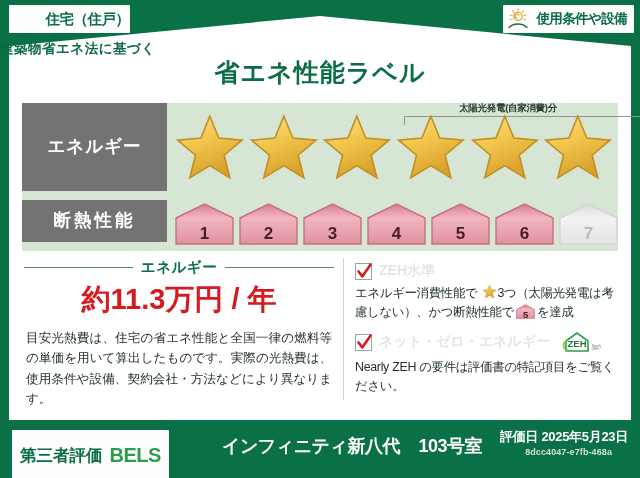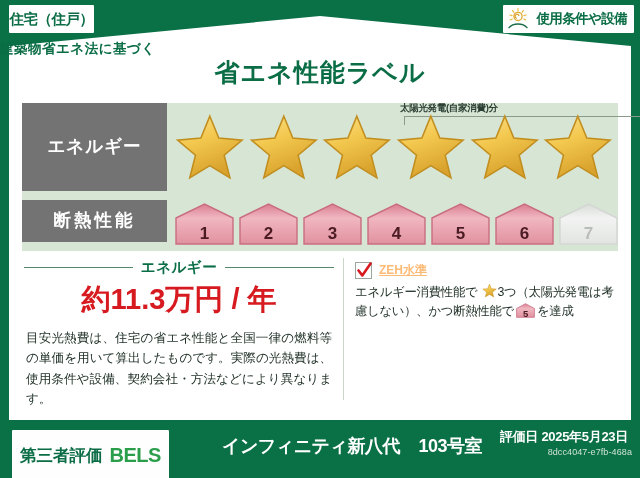--- a/index.html
+++ b/index.html
@@ -9,21 +9,21 @@
     background:#0c7148;
     font-family:"Liberation Sans","DejaVu Sans",sans-serif;
     -webkit-font-smoothing:antialiased;
   }
   #root{position:relative;width:640px;height:478px;background:#0a7046;}
 
   
   .tag-left{
     position:absolute;left:9px;top:5px;width:85px;height:28px;
     background:#fdfefd;border-radius:1px;
-    display:flex;align-items:center;justify-content:center;
+    display:flex;align-items:center;justify-content:center;padding-left:36px;
   }
   .tag-left span{
     font-size:14.5px;font-weight:bold;color:#0a6d45;letter-spacing:-0.5px;
   }
   .tag-right{
     position:absolute;right:6px;top:5px;height:28px;
     background:#fdfefd;border-radius:1px;
     display:flex;align-items:center;padding:0 7px 0 4px;gap:3px;
   }
   .tag-right .lbl{
@@ -59,21 +59,21 @@
     letter-spacing:1px;
   }
   
   .row-energy-label{top:0;width:145px;height:88px;font-size:17.5px;}
   .stars{
     position:absolute;left:152px;top:2px;width:440px;height:84px;
     display:flex;align-items:center;gap:2px;
   }
   .star{width:74px;height:74px;display:block;}
   .solar-note{
-    position:absolute;left:378px;top:-1px;width:216px;
+    position:absolute;left:378px;top:-1px;width:216px;text-align:center;
     font-size:9.5px;font-weight:bold;color:#2c3f33;letter-spacing:-0.3px;
   }
   .solar-bracket{
     position:absolute;left:382px;top:13px;width:276px;height:9px;
     border:1.6px solid #8a9b8b;border-bottom:none;box-sizing:border-box;
   }
 
   
   .row-ins-label{top:97px;width:145px;height:42px;font-size:17.5px;letter-spacing:3px;}
   .grades{
@@ -117,23 +117,22 @@
 
   
   .chk-row{position:absolute;left:355px;}
   .chk-head{display:flex;align-items:center;gap:7px;}
   .chkbox{
     width:17px;height:17px;border:1.6px solid #9aa79c;background:#fff;
     box-sizing:border-box;position:relative;flex:0 0 auto;
   }
   .chkbox svg{position:absolute;left:0;top:-2px;width:17px;height:19px;}
   .chk-title{
-    font-size:12px;font-weight:bold;color:#fdba74;letter-spacing:0px;
+    font-size:14px;font-weight:bold;color:#e5e5e5;letter-spacing:0px;
     white-space:nowrap;
-    text-decoration:underline;
   }
   .chk-body{
     margin-top:4px;font-size:12.4px;color:#23332a;line-height:1.56;
     letter-spacing:-0.3px;width:270px;
   }
   .mini-star{width:15px;height:15px;vertical-align:-2px;margin:0 1px;}
   .mini-grade{
     display:inline-block;position:relative;width:19px;height:15px;
     vertical-align:-3px;margin:0 2px;
   }
@@ -158,22 +157,22 @@
     white-space:nowrap;
     text-align:center;
   }
   .bldg .rm{margin-left:14px;}
   .evaldate{
     position:absolute;right:12px;top:428px;text-align:right;
     font-size:13px;font-weight:bold;color:#ffffff;letter-spacing:-0.3px;
     white-space:nowrap;
   }
   .evalid{
-    position:absolute;right:8px;top:447px;text-align:right;
-    font-size:9px;color:#cfe3d7;letter-spacing:0.1px;white-space:nowrap;
+    position:absolute;right:28px;top:447px;text-align:right;
+    font-size:9px;color:#cfe3d7;letter-spacing:0.1px;white-space:nowrap;font-weight:bold;
   }
 </style>
 </head>
 <body>
 
 <div id="root">
 
   <div class="tag-left">
     <span>住宅（住戸）</span>
   </div>
@@ -327,20 +326,40 @@
         <path d="M50 7 L62.5 37.5 L95 40.5 L70 61.5 L78 93 L50 76 L22 93 L30 61.5 L5 40.5 L37.5 37.5 Z" fill="url(#sg)" stroke="#c28e1f" stroke-width="3"></path>
       </svg><span>3つ（太陽光発電は考慮しない）、かつ断熱性能で</span><span class="mini-grade">
         <svg viewBox="0 0 61 44" preserveAspectRatio="none">
           <path d="M2 16 L30.5 2 L59 16 L59 42 L2 42 Z" fill="url(#pk)" stroke="#c96d81" stroke-width="2.4"></path>
         </svg>
         <b>5</b>
       </span><span>を達成</span>
     </div>
   </div>
 
+  <div class="chk-row" style="top:330px;">
+    <div class="chk-head">
+      <span class="chkbox">
+        <svg viewBox="0 0 17 19" aria-hidden="true">
+          <path d="M2.5 9.5 L6.3 14.4 L14.6 2.6" fill="none" stroke="#d61a1f" stroke-width="2.6" stroke-linecap="round" stroke-linejoin="round"></path>
+        </svg>
+      </span>
+      <span class="chk-title">ネット・ゼロ・エネルギー</span>
+      <span>
+        <svg class="zeh-logo" viewBox="0 0 40 24" aria-hidden="true">
+          <path d="M5 11 L16 3 L27 11 L27 21 L5 21 Z" fill="none" stroke="#2a9e4a" stroke-width="1.6"></path>
+          <path d="M5 11 C1 14 2 20 7 20" fill="none" stroke="#8dc63f" stroke-width="1.7" stroke-linecap="round"></path>
+          <text x="16" y="17" font-family="'Liberation Sans',sans-serif" font-size="9.5" font-weight="bold" fill="#1d7a3c" text-anchor="middle">ZEH</text>
+          <text x="31" y="17" font-family="'Liberation Sans',sans-serif" font-size="3.4" fill="#6f7a70">Nearly</text>
+          <text x="31" y="20.4" font-family="'Liberation Sans',sans-serif" font-size="3.4" fill="#6f7a70">ZEH</text>
+        </svg>
+      </span>
+    </div>
+    <div class="chk-body">Nearly ZEH の要件は評価書の特記項目をご覧ください。</div>
+  </div>
 
   <div class="footer"></div>
 
   <div class="bels">
     <span class="jp">第三者評価</span>
     <span class="en">BELS</span>
   </div>
 
   <div class="bldg">
     <span>インフィニティ新八代</span>

